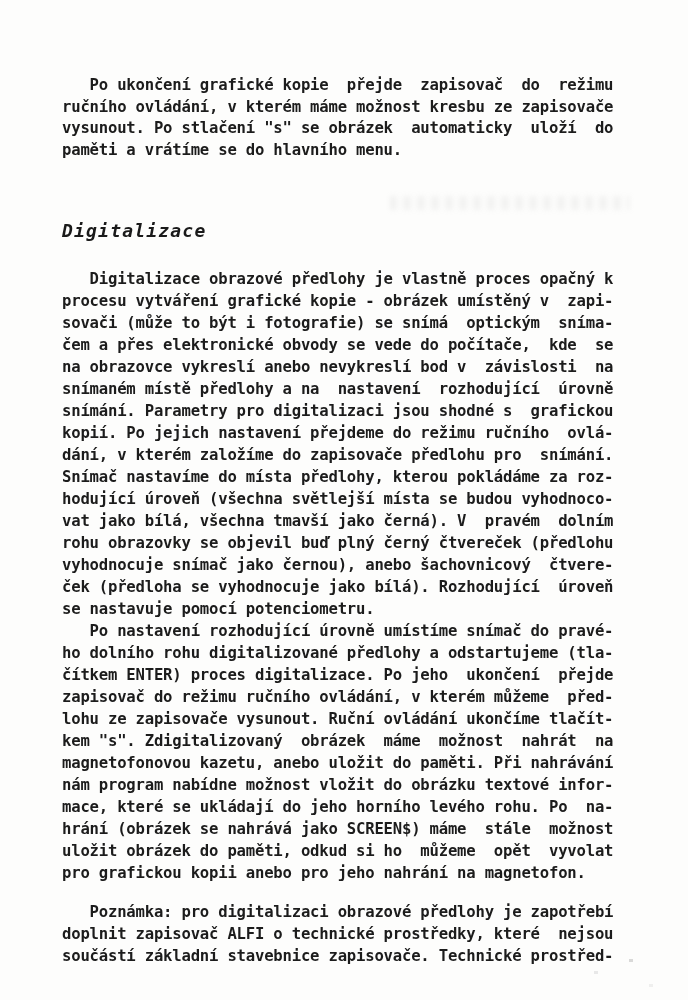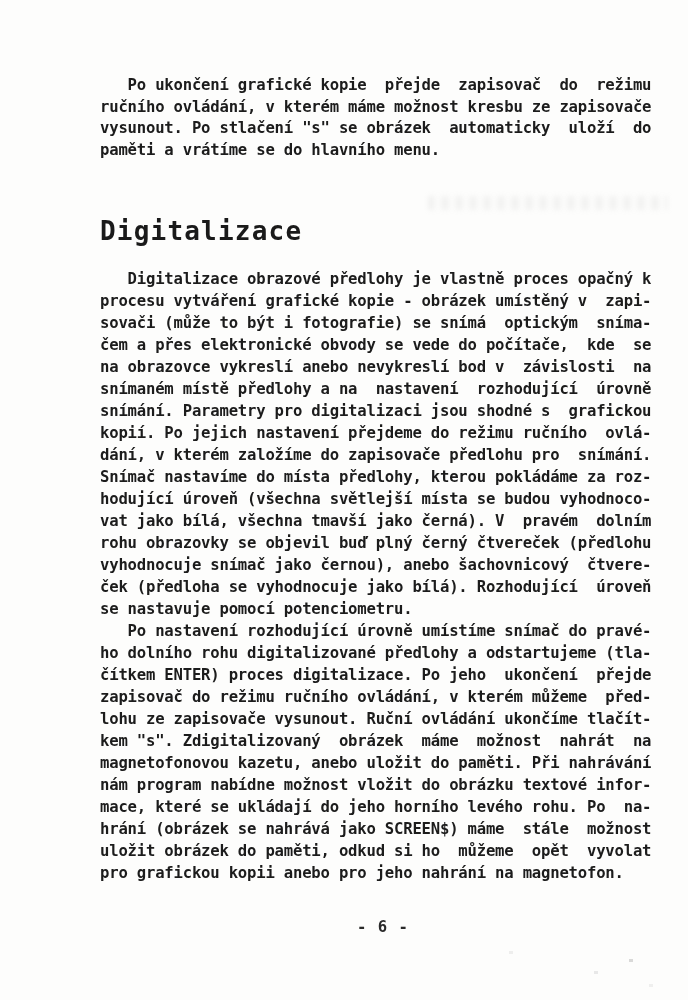--- a/index.html
+++ b/index.html
@@ -13,43 +13,43 @@
     overflow: hidden;
     position: relative;
     font-family: "DejaVu Sans Mono", "Liberation Mono", monospace;
     color: #1c1c1c;
   }
   .page {
     position: absolute;
     inset: 0;
     padding: 75px 0 0 62px;
     box-sizing: border-box;
-    margin-left: 38px;
   }
   .body-par {
     margin: 0;
     white-space: pre;
     font-family: "DejaVu Sans Mono", "Liberation Mono", monospace;
     font-weight: 700;
     font-size: 15.6px;
     line-height: 22px;
     letter-spacing: -0.2px;
     color: #1c1c1c;
   }
   .par-first {
     line-height: 21.7px;
   }
   .heading {
     margin: 56px 0 0 0;
     font-family: "DejaVu Sans Mono", "Liberation Mono", monospace;
     font-weight: 700;
-    font-size: 26px;
+    font-size: 18px;
     line-height: 26px;
     letter-spacing: 1.2px;
     color: #1a1a1a;
+    font-style: italic;
   }
   .par-main { margin-top: 24px; }
   .par-note { margin-top: 17px; }
   .pagenum {
     margin-top: 34px;
     width: 566px;
     text-align: center;
     font-family: "DejaVu Sans Mono", "Liberation Mono", monospace;
     font-weight: 700;
     font-size: 15.6px;
@@ -117,19 +117,22 @@
 zapisovač do režimu ručního ovládání, v kterém můžeme  před-
 lohu ze zapisovače vysunout. Ruční ovládání ukončíme tlačít-
 kem "s". Zdigitalizovaný  obrázek  máme  možnost  nahrát  na
 magnetofonovou kazetu, anebo uložit do paměti. Při nahrávání
 nám program nabídne možnost vložit do obrázku textové infor-
 mace, které se ukládají do jeho horního levého rohu. Po  na-
 hrání (obrázek se nahrává jako SCREEN$) máme  stále  možnost
 uložit obrázek do paměti, odkud si ho  můžeme  opět  vyvolat
 pro grafickou kopii anebo pro jeho nahrání na magnetofon.</p>
 
+  <p class="body-par par-note">   Poznámka: pro digitalizaci obrazové předlohy je zapotřebí
+doplnit zapisovač ALFI o technické prostředky, které  nejsou
+součástí základní stavebnice zapisovače. Technické prostřed-</p>
 
   <div class="pagenum">- 6 -</div>
 
   <div class="scan-ghost"></div>
   <div class="scan-speck"></div>
 
 </div>
 
 </body></html>

